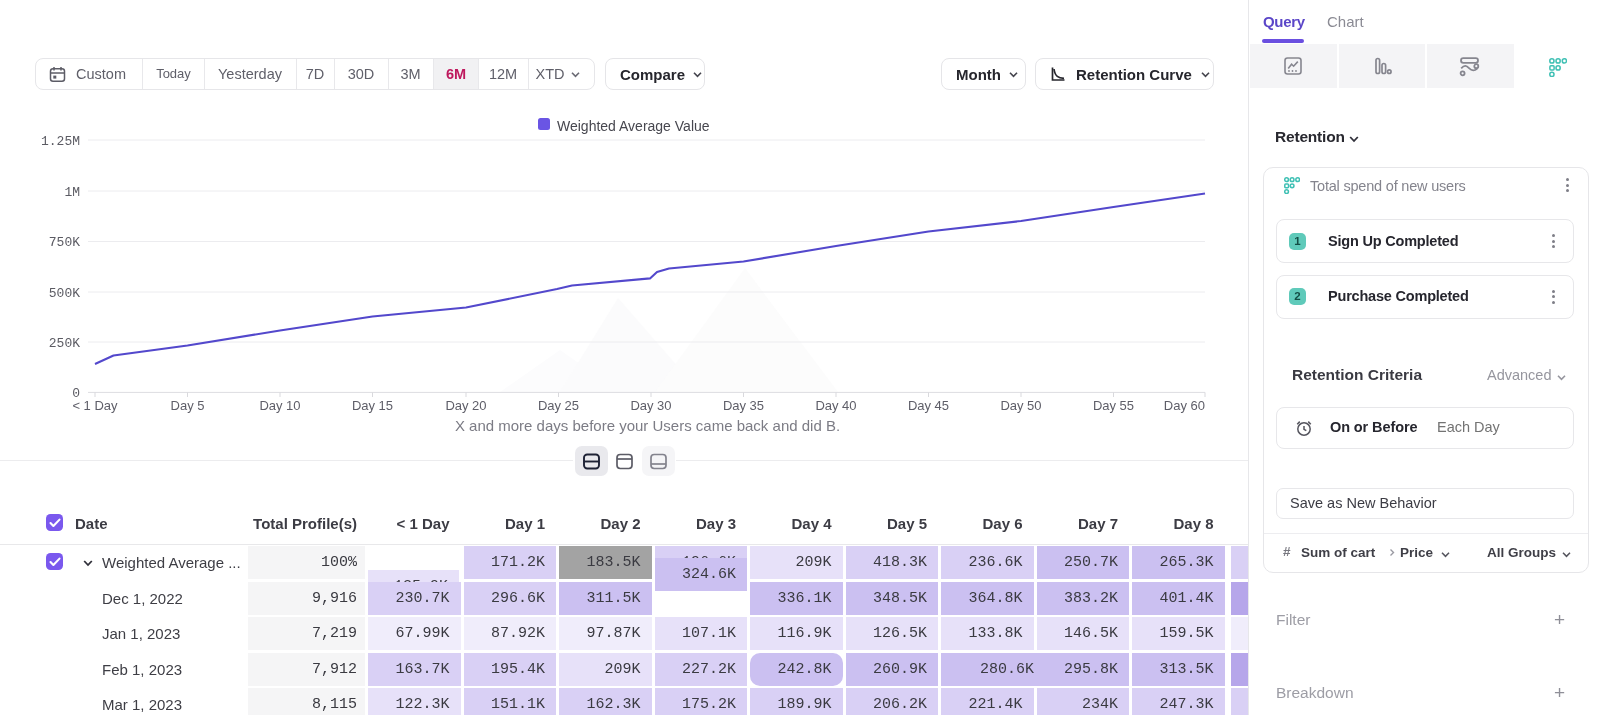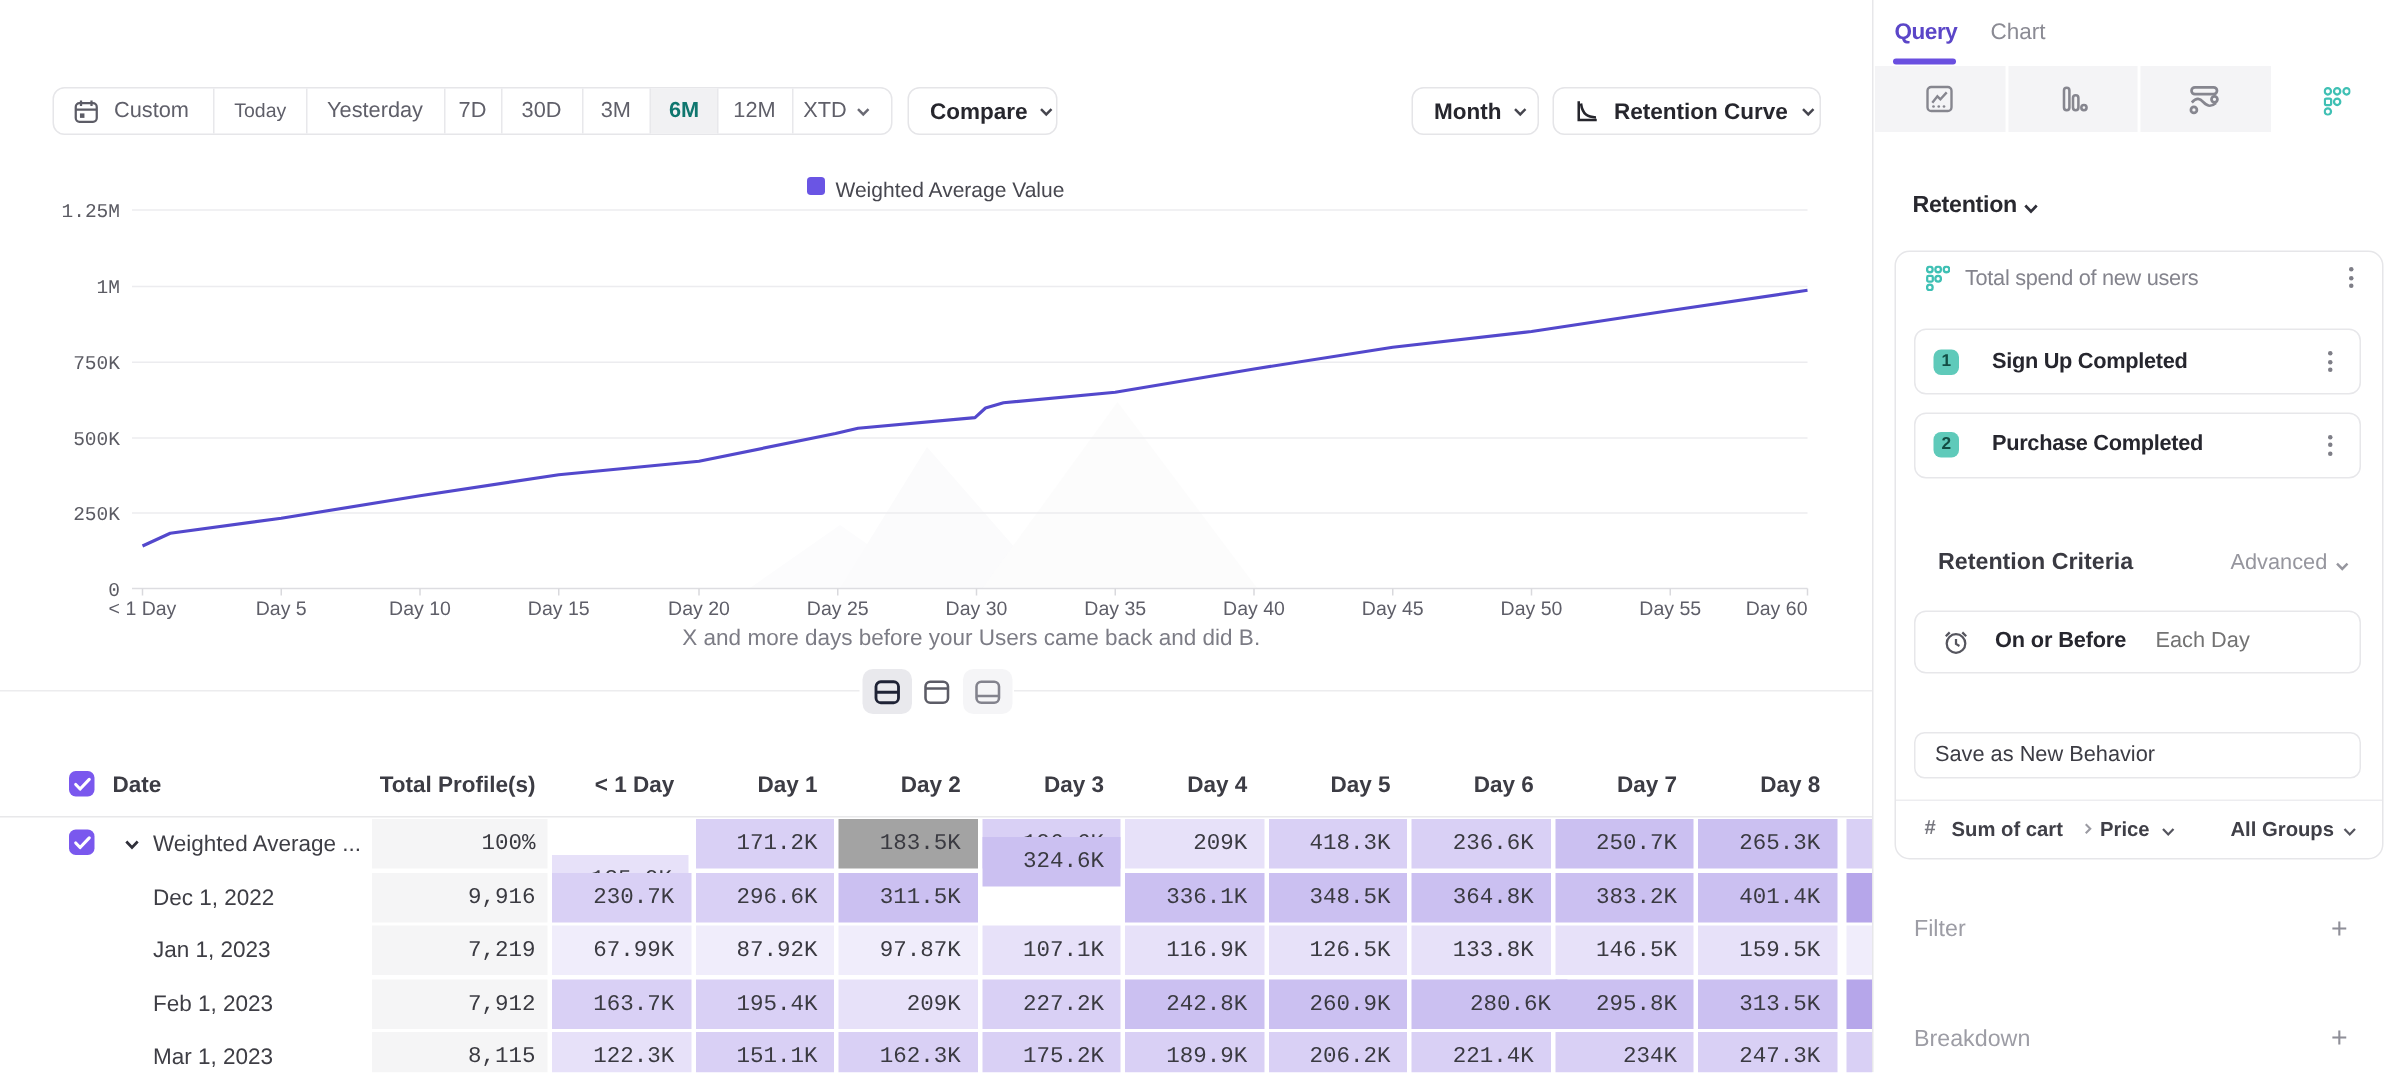--- a/index.html
+++ b/index.html
@@ -26,21 +26,21 @@
   <line x1="5" y1="1" x2="5" y2="4.6"></line>
   <line x1="12" y1="1" x2="12" y2="4.6"></line>
   <rect x="4.3" y="9.6" width="3" height="3" fill="#5c5c66" stroke="none"></rect>
 </svg>
 <div class="abs" style="left:76px; top:58px; height:32px; line-height:32px; font-size:14.5px; color:#5f5f69;">Custom</div>
 <div class="abs" style="left:143px; top:58px; width:61px; text-align:center; height:32px; line-height:32px; font-size:13px; color:#5f5f69;">Today</div>
 <div class="abs" style="left:204px; top:58px; width:92px; text-align:center; height:32px; line-height:32px; font-size:14.5px; color:#5f5f69;">Yesterday</div>
 <div class="abs" style="left:296px; top:58px; width:38px; text-align:center; height:32px; line-height:32px; font-size:14.5px; color:#5f5f69;">7D</div>
 <div class="abs" style="left:334px; top:58px; width:54px; text-align:center; height:32px; line-height:32px; font-size:14.5px; color:#5f5f69;">30D</div>
 <div class="abs" style="left:388px; top:58px; width:45px; text-align:center; height:32px; line-height:32px; font-size:14.5px; color:#5f5f69;">3M</div>
-<div class="abs" style="left:434px; top:59px; width:44px; text-align:center; height:30px; line-height:30px; font-size:14.5px; color:#0f766e; font-weight:700; background:#f1f1f3;">6M</div>
+<div class="abs" style="left:434px; top:59px; width:44px; text-align:center; height:30px; line-height:30px; font-size:14.5px; color:#be185d; font-weight:700; background:#f1f1f3;">6M</div>
 <div class="abs" style="left:478px; top:58px; width:50px; text-align:center; height:32px; line-height:32px; font-size:14.5px; color:#5f5f69;">12M</div>
 <div class="abs" style="left:528px; top:58px; width:44px; text-align:center; height:32px; line-height:32px; font-size:14.5px; color:#5f5f69;">XTD</div>
 <svg class="abs" style="left:570px; top:69px;" width="11" height="11" viewBox="0 0 11 11" fill="none" stroke="#6a6a74" stroke-width="1.6">
       <polyline points="2,3.7 5.5,7.3 9,3.7"></polyline>
     </svg>
 
 <div class="abs" style="left:142px; top:59px; width:1px; height:30px; background:#e8e8eb;"></div>
 <div class="abs" style="left:204px; top:59px; width:1px; height:30px; background:#e8e8eb;"></div>
 <div class="abs" style="left:296px; top:59px; width:1px; height:30px; background:#e8e8eb;"></div>
 <div class="abs" style="left:334px; top:59px; width:1px; height:30px; background:#e8e8eb;"></div>
@@ -208,21 +208,21 @@
 <div class="cell" style="left:845.5px; top:617.2px; width:92.5px; background:#e7e1f9;">126.5K</div>
 <div class="cell" style="left:941.0px; top:617.2px; width:92.5px; background:#e7e1f9;">133.8K</div>
 <div class="cell" style="left:1036.5px; top:617.2px; width:92.5px; background:#e7e1f9;">146.5K</div>
 <div class="cell" style="left:1132.0px; top:617.2px; width:92.5px; background:#e7e1f9;">159.5K</div>
 <div class="abs" style="left:1230.5px; top:617.2px; width:17.5px; height:33px; background:#f0edfb;"></div>
 <div class="cell" style="left:248px; top:652.8px; width:117px; background:#f5f5f6; padding-right:8px;">7,912</div>
 <div class="cell" style="left:368.0px; top:652.8px; width:92.5px; background:#d9d0f5;">163.7K</div>
 <div class="cell" style="left:463.5px; top:652.8px; width:92.5px; background:#d9d0f5;">195.4K</div>
 <div class="cell" style="left:559.0px; top:652.8px; width:92.5px; background:#e7e1f9;">209K</div>
 <div class="cell" style="left:654.5px; top:652.8px; width:92.5px; background:#d9d0f5;">227.2K</div>
-<div class="cell" style="left:750.0px; top:652.8px; width:92.5px; background:#cbc0f1;">242.8K</div>
+<div class="cell" style="left:750.0px; top:652.8px; width:92.5px; background:#cbc0f1;border-radius:10px;">242.8K</div>
 <div class="cell" style="left:845.5px; top:652.8px; width:92.5px; background:#cbc0f1;">260.9K</div>
 <div class="cell" style="left:941.0px; top:652.8px; width:104px; background:#cbc0f1;">280.6K</div>
 <div class="cell" style="left:1036.5px; top:652.8px; width:92.5px; background:#cbc0f1;">295.8K</div>
 <div class="cell" style="left:1132.0px; top:652.8px; width:92.5px; background:#cbc0f1;">313.5K</div>
 <div class="abs" style="left:1230.5px; top:652.8px; width:17.5px; height:33px; background:#b6a6ea;"></div>
 <div class="cell" style="left:248px; top:688.4px; width:117px; background:#f5f5f6; padding-right:8px;">8,115</div>
 <div class="cell" style="left:368.0px; top:688.4px; width:92.5px; background:#e7e1f9;">122.3K</div>
 <div class="cell" style="left:463.5px; top:688.4px; width:92.5px; background:#d9d0f5;">151.1K</div>
 <div class="cell" style="left:559.0px; top:688.4px; width:92.5px; background:#d9d0f5;">162.3K</div>
 <div class="cell" style="left:654.5px; top:688.4px; width:92.5px; background:#d9d0f5;">175.2K</div>

